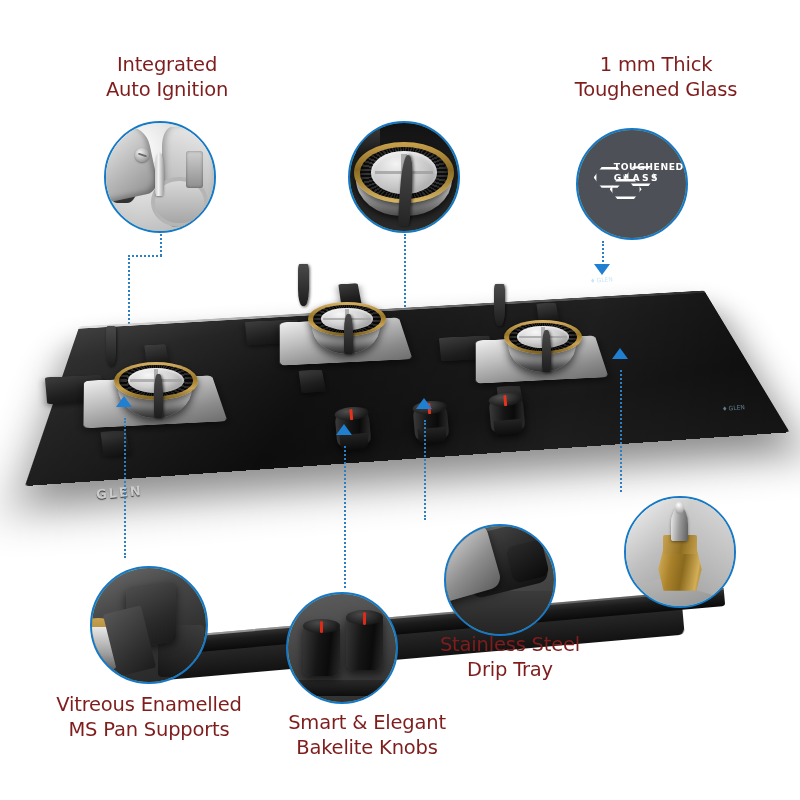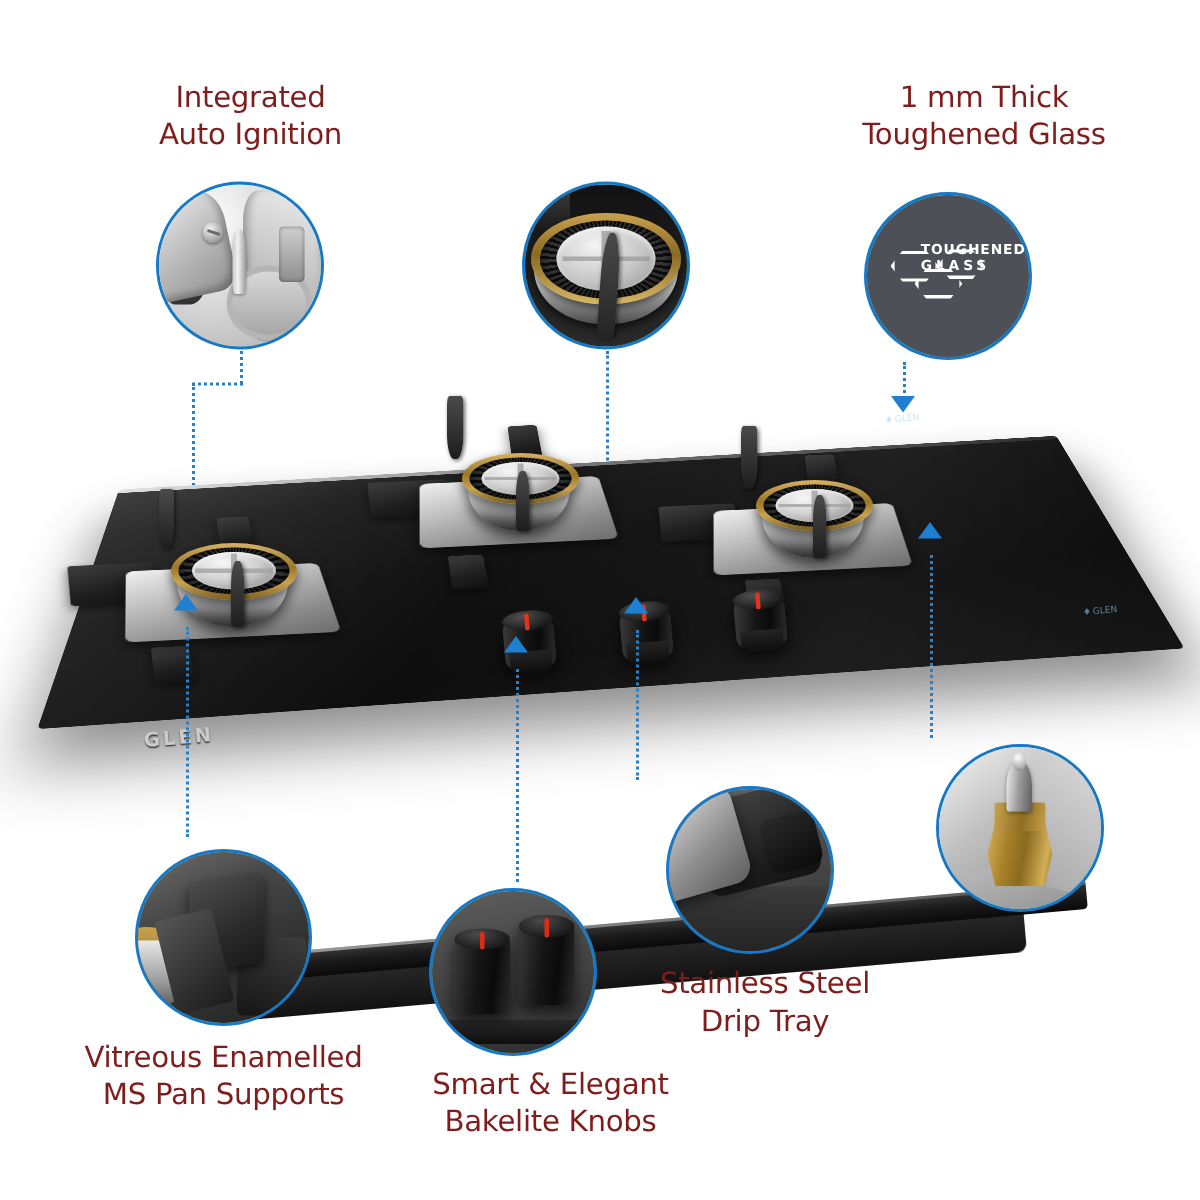--- a/index.html
+++ b/index.html
@@ -461,17 +461,17 @@
       <div class="ffd-tip2"></div>
     </div>
   </div>
 
   <div class="callout-label" style="left:254px; top:710px; width:226px;">Smart &amp; Elegant
 Bakelite Knobs</div>
 
   <div class="callout-label" style="left:24px; top:692px; width:250px;">Vitreous Enamelled
 MS Pan Supports</div>
 
-  <div class="callout-label" style="left:406px; top:632px; width:208px;margin-top:11px;">Stainless Steel
+  <div class="callout-label" style="left:406px; top:632px; width:208px;">Stainless Steel
 Drip Tray</div>
 
 
 </div>
 
 </body></html>

